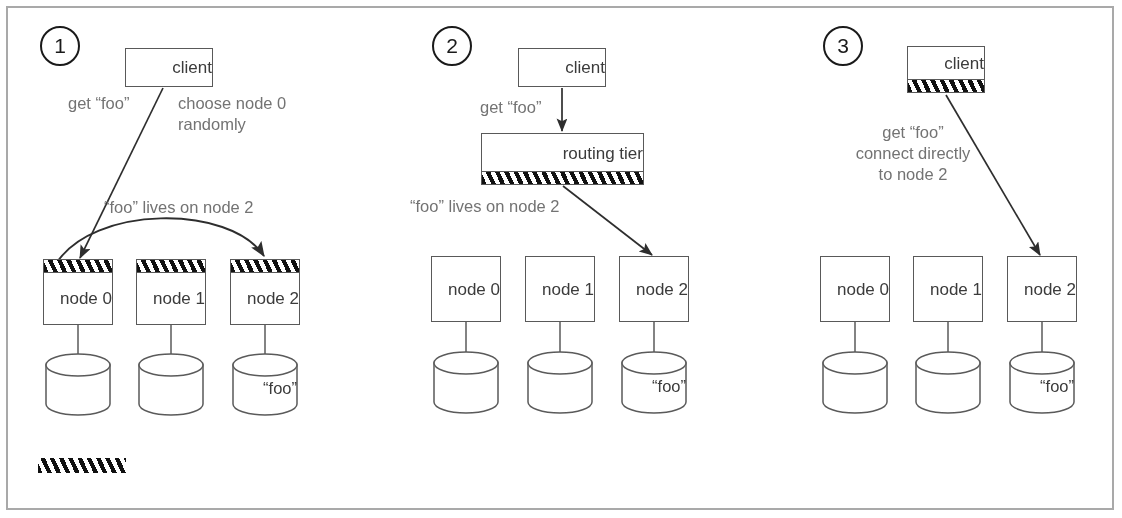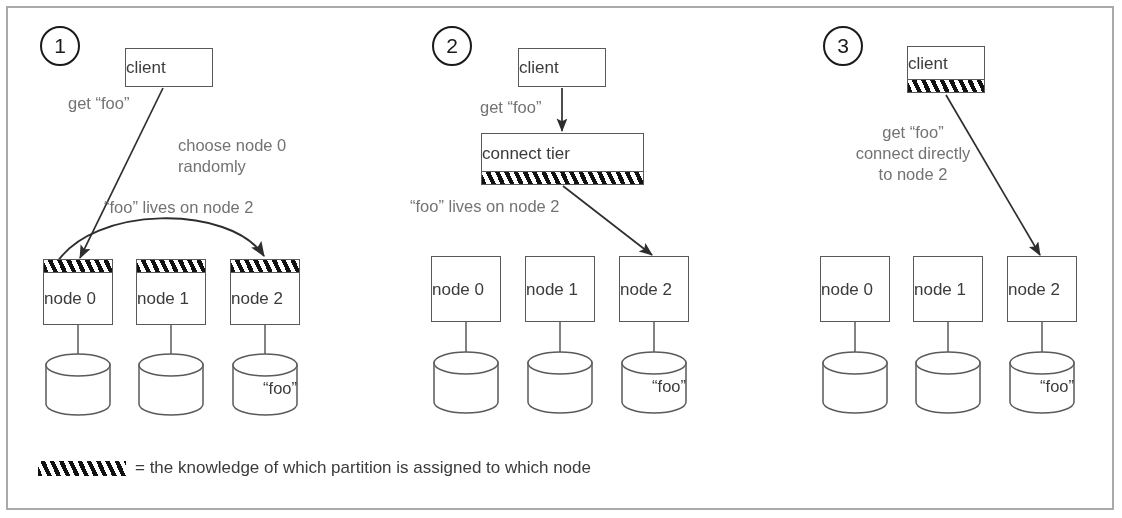--- a/index.html
+++ b/index.html
@@ -37,21 +37,21 @@
     height: 518px;
   }
   
   .box {
     position: absolute;
     box-sizing: border-box;
     border: 1.6px solid #595959;
     background: #ffffff;
     display: flex;
     align-items: center;
-    justify-content: flex-start;
+    justify-content: flex-end;
   }
   .box-label {
     font-size: 17px;
     color: #3b3b3b;
     line-height: 1;
     white-space: nowrap;
   }
   .box.hatch-top .box-label { transform: translateY(6px); }
   .box.hatch-bottom .box-label { transform: translateY(-6px); }
 
@@ -199,21 +199,21 @@
     </g>
   </svg>
 
   <div class="step-circle" style="left:40px; top:26px;">1</div>
 
   <div class="box" style="left:125px; top:48px; width:88px; height:39px;">
     <span class="box-label">client</span>
   </div>
 
   <div class="anno left" style="left:68px; top:93px;">get “foo”</div>
-  <div class="anno left" style="left:178px; top:93px;margin-top:42px;">choose node 0
+  <div class="anno left" style="left:178px; top:93px;">choose node 0
 randomly</div>
   <div class="anno left" style="left:104px; top:197px;">“foo” lives on node 2</div>
 
   <div class="box hatch-top" style="left:43px; top:259px; width:70px; height:66px;">
     <span class="hatch-band top"></span>
     <span class="box-label">node 0</span>
   </div>
   <div class="box hatch-top" style="left:136px; top:259px; width:70px; height:66px;">
     <span class="hatch-band top"></span>
     <span class="box-label">node 1</span>
@@ -228,21 +228,21 @@
   <div class="step-circle" style="left:432px; top:26px;">2</div>
 
   <div class="box" style="left:518px; top:48px; width:88px; height:39px;">
     <span class="box-label">client</span>
   </div>
 
   <div class="anno left" style="left:480px; top:97px;">get “foo”</div>
 
   <div class="box hatch-bottom" style="left:481px; top:133px; width:163px; height:52px;">
     <span class="hatch-band bottom"></span>
-    <span class="box-label">connect tier</span>
+    <span class="box-label">routing tier</span>
   </div>
 
   <div class="anno left" style="left:410px; top:196px;">“foo” lives on node 2</div>
 
   <div class="box" style="left:431px; top:256px; width:70px; height:66px;">
     <span class="box-label">node 0</span>
   </div>
   <div class="box" style="left:525px; top:256px; width:70px; height:66px;">
     <span class="box-label">node 1</span>
   </div>
@@ -270,15 +270,14 @@
     <span class="box-label">node 1</span>
   </div>
   <div class="box" style="left:1007px; top:256px; width:70px; height:66px;">
     <span class="box-label">node 2</span>
   </div>
 
   <div class="cyl-label" style="left:1010px; top:377px; width:64px;">“foo”</div>
 
   <div id="legend">
     <span id="legend-swatch"></span>
-    <span id="legend-text">= the knowledge of which partition is assigned to which node</span>
   </div>
 </div>
 
 </body></html>

